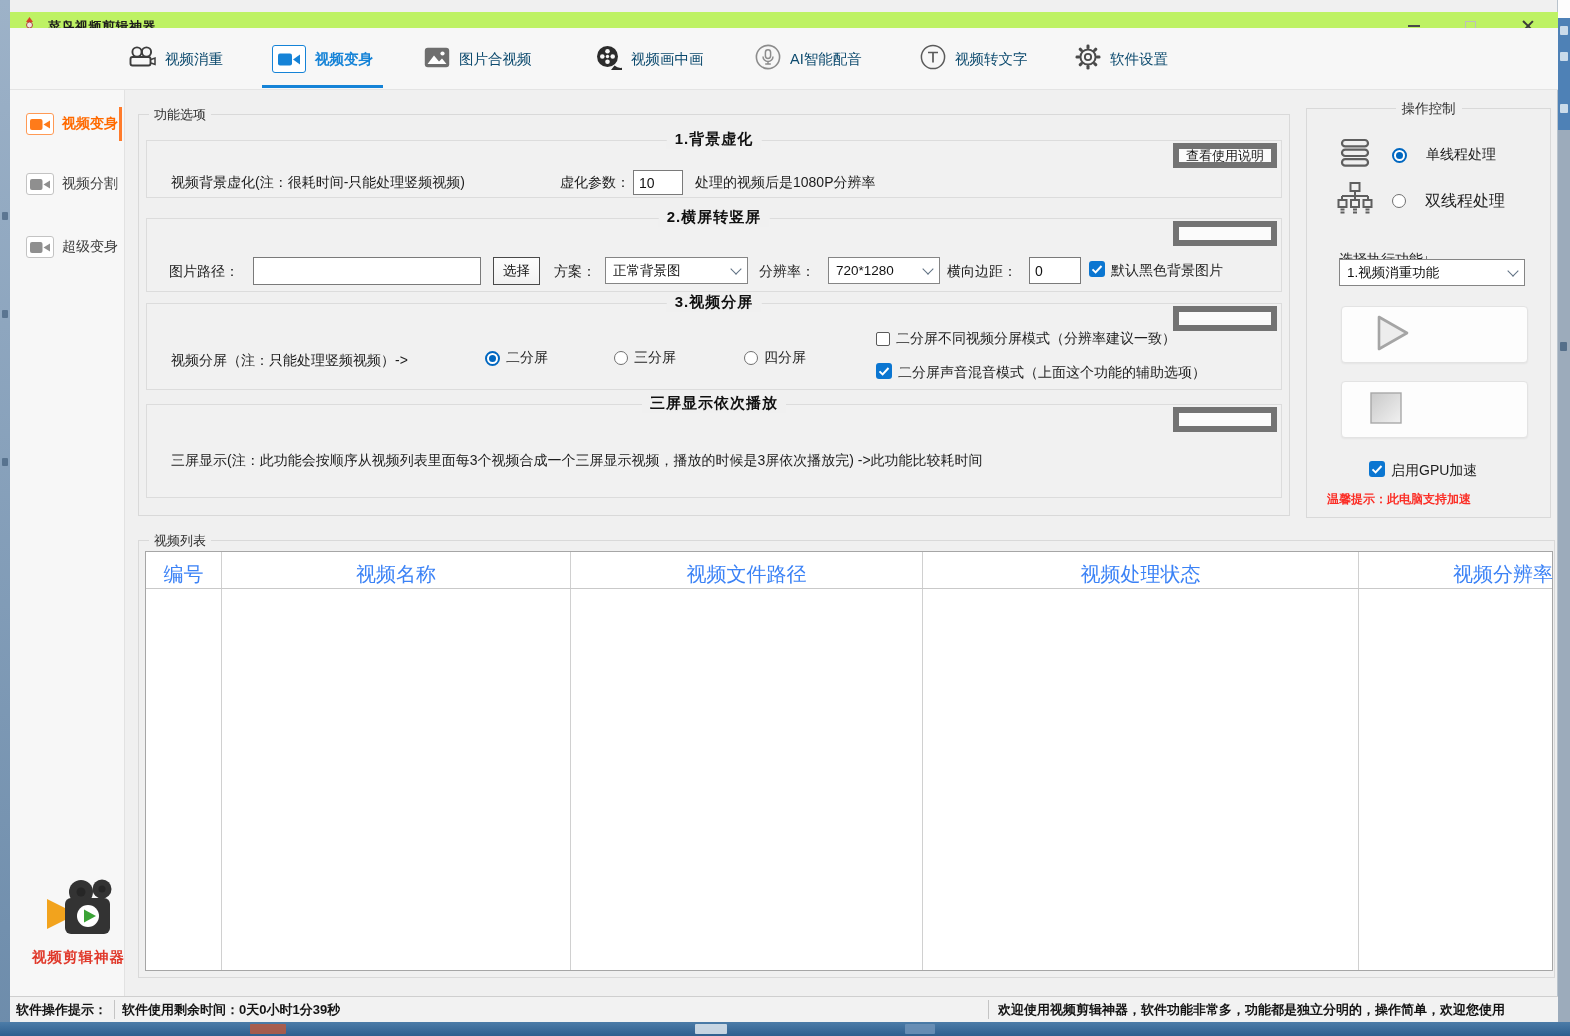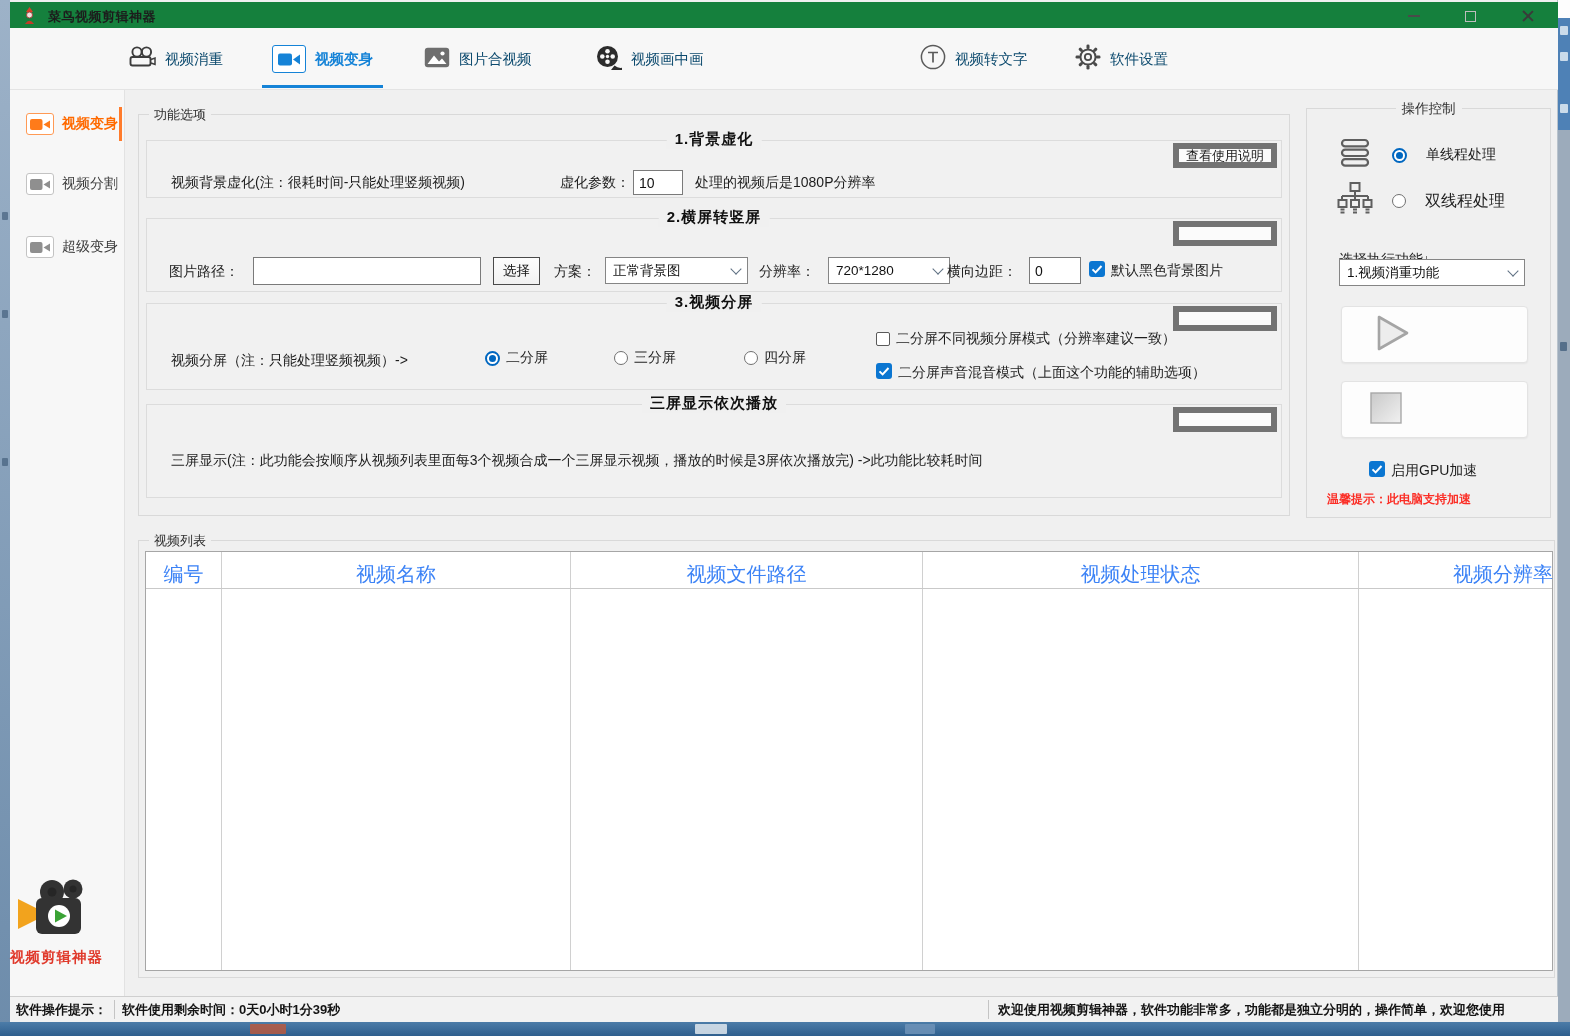--- a/index.html
+++ b/index.html
@@ -10,21 +10,21 @@
   
   .edge-left{left:0;top:0;width:10px;height:1036px;background:linear-gradient(180deg,#9db2c8,#6d8cab);}
   .edge-mark{width:6px;height:8px;background:#3f5a78;opacity:.65;border-radius:1px;}
   .edge-right{left:1558px;top:0;width:12px;height:1036px;background:#9cabbb;}
   .er-white{left:0;top:0;width:12px;height:18px;background:#fdfdfd;}
   .er-blue{left:0;top:18px;width:12px;height:112px;background:#4e81b6;}
   .er-frag{width:8px;height:9px;background:#d8e4f0;opacity:.9;border-radius:1px;}
   .er-frag2{width:7px;height:9px;background:#44607e;opacity:.8;border-radius:1px;}
   
   .window{left:10px;top:0;width:1548px;height:1022px;background:#f0f0f0;border-right:1px solid #b9c3cc;box-sizing:border-box;}
-  .titlebar{left:10px;top:2px;width:1548px;height:28px;background:#15803d;}
+  .titlebar{left:10px;top:12px;width:1548px;height:28px;background:#bef264;}
   .title-text{left:38px;top:6px;font-size:13px;color:#1c1c1c;font-weight:600;letter-spacing:.5px;white-space:nowrap;}
   .wc{position:absolute;top:0;width:46px;height:28px;display:flex;align-items:center;justify-content:center;cursor:default;}
   .glyph-min{width:12px;border-top:2px solid #4a4a4a;}
   .glyph-max{width:11px;height:11px;border:1.3px solid #bdbdbd;box-sizing:border-box;}
   .glyph-close{position:relative;width:14px;height:14px;}
   .glyph-close::before,.glyph-close::after{content:"";position:absolute;left:6.3px;top:0;width:1.7px;height:14px;background:#3a3a3a;}
   .glyph-close::before{transform:rotate(45deg);} .glyph-close::after{transform:rotate(-45deg);}
   
   .tabbar{left:10px;top:28px;width:1548px;height:62px;background:#f7f7f7;border-bottom:1px solid #e4e4e4;box-sizing:border-box;}
   .tab{position:absolute;top:0;height:62px;display:flex;align-items:center;gap:9px;}
@@ -33,21 +33,21 @@
   .tab.active::after{content:"";position:absolute;left:-10px;right:-10px;bottom:2px;height:3px;background:#1583d7;}
   .tab-iconbox{width:32px;height:26px;background:#fff;border:1px solid #1583d7;border-radius:3px;display:flex;align-items:center;justify-content:center;}
   
   .sidebar{left:10px;top:90px;width:115px;height:932px;background:#f7f7f7;border-right:1px solid #e2e2e2;box-sizing:border-box;}
   .side-item{position:absolute;left:0;width:112px;height:34px;display:flex;align-items:center;gap:8px;padding-left:16px;box-sizing:border-box;}
   .side-item .side-label{font-size:14px;color:#3a3a3a;white-space:nowrap;}
   .side-item.active{border-right:3px solid #ff7b2b;}
   .side-item.active .side-label{color:#ff6a00;font-weight:bold;}
   .side-iconbox{width:26px;height:20px;background:#fff;border:1px solid #c3c3c3;border-radius:3px;display:flex;align-items:center;justify-content:center;flex:none;}
   .side-item.active .side-iconbox{border-color:#ff9a55;}
-  .side-logo{position:absolute;left:0;top:788px;width:115px;text-align:left;}
+  .side-logo{position:absolute;left:0;top:788px;width:115px;text-align:right;}
   .side-logo-label{margin-top:4px;font-size:14.5px;font-weight:bold;color:#e0392b;letter-spacing:1px;}
   
   .grp{position:absolute;border:1px solid #d9d9d9;box-sizing:border-box;}
   .grp-legend{position:absolute;top:-9px;left:10px;background:#f0f0f0;padding:0 5px;font-size:13px;color:#2f2f2f;white-space:nowrap;}
   .grp-legend-center{position:absolute;top:-9px;left:50%;transform:translateX(-50%);background:#f0f0f0;padding:0 6px;font-size:13.5px;color:#2f2f2f;white-space:nowrap;}
   .sec{position:absolute;border:1px solid #dcdcdc;background:#f1f1f1;box-sizing:border-box;}
   .sec-title{position:absolute;top:-11px;left:50%;transform:translateX(-50%);font-weight:bold;font-size:15px;color:#101010;background:#f0f0f0;padding:0 8px;white-space:nowrap;letter-spacing:1px;}
   .help-btn{position:absolute;top:2px;right:4px;width:104px;height:25px;background:#fbfbfb;border:6px solid #737373;font-size:13px;color:#1a1a1a;display:flex;align-items:center;justify-content:center;box-sizing:border-box;white-space:nowrap;}
   .lbl{position:absolute;font-size:14px;color:#1d1d1d;white-space:nowrap;}
   .tin{position:absolute;background:#fff;border:1px solid #7a7a7a;font-family:"Liberation Sans","DejaVu Sans",sans-serif;font-size:14px;color:#111;padding:0 5px;box-sizing:border-box;outline:none;}
@@ -155,20 +155,30 @@
         <circle cx="11.5" cy="6.3" r="2.3" fill="#f7f7f7"></circle>
         <circle cx="6.3" cy="11.5" r="2.3" fill="#f7f7f7"></circle>
         <circle cx="16.7" cy="11.5" r="2.3" fill="#f7f7f7"></circle>
         <circle cx="11.5" cy="16.7" r="2.3" fill="#f7f7f7"></circle>
         <circle cx="11.5" cy="11.5" r="1.7" fill="#f7f7f7"></circle>
         <path d="M18.5 20.5 Q22 23.5 26 22.8 V25 H15 Z" fill="#2c2c2c"></path>
       </svg>
     </span>
     <span class="tab-label">视频画中画</span>
   </div>
+  <div class="tab" style="left:745px;">
+    <span>
+      <svg width="26" height="26" viewBox="0 0 26 26">
+        <circle cx="13" cy="13" r="11.6" fill="none" stroke="#8c8c8c" stroke-width="1.6"></circle>
+        <rect x="10.4" y="5.8" width="5.2" height="8.6" rx="2.6" fill="none" stroke="#8c8c8c" stroke-width="1.5"></rect>
+        <path d="M8 12.5 a5 5 0 0 0 10 0 M13 17.5 v2.6 M10.2 20.1 h5.6" fill="none" stroke="#8c8c8c" stroke-width="1.5"></path>
+      </svg>
+    </span>
+    <span class="tab-label">AI智能配音</span>
+  </div>
   <div class="tab" style="left:910px;">
     <span>
       <svg width="26" height="26" viewBox="0 0 26 26">
         <circle cx="13" cy="13" r="11.6" fill="none" stroke="#5a5a5a" stroke-width="1.5"></circle>
         <path d="M8 8.5 h10 M13 8.5 v10" fill="none" stroke="#5a5a5a" stroke-width="1.7"></path>
       </svg>
     </span>
     <span class="tab-label">视频转文字</span>
   </div>
   <div class="tab" style="left:1065px;">
@@ -255,21 +265,21 @@
   <button class="help-btn"></button>
   <span class="lbl" style="left:22px;top:44px;">图片路径：</span>
   <input class="tin" style="left: 106px; top: 38px; width: 228px; height: 28px;" value="">
   <button class="btn" style="left:346px;top:38px;width:47px;height:28px;">选择</button>
   <span class="lbl" style="left:407px;top:44px;">方案：</span>
   <div class="sel" style="left:458px;top:38px;width:143px;height:27px;">
     <span>正常背景图</span>
     <span class="chev"></span>
   </div>
   <span class="lbl" style="left:612px;top:44px;">分辨率：</span>
-  <div class="sel" style="left:681px;top:38px;width:122px;height:27px;">
+  <div class="sel" style="left:681px;top:38px;width:112px;height:27px;">
     <span>720*1280</span>
     <span class="chev"></span>
   </div>
   <span class="lbl" style="left:800px;top:44px;">横向边距：</span>
   <input class="tin" style="left: 882px; top: 38px; width: 52px; height: 27px;" value="0">
   <div class="cbx" style="left:942px;top:42px;">
     <span>
       <svg width="16" height="16" viewBox="0 0 16 16">
           <rect width="16" height="16" rx="3" fill="#0b76d1"></rect>
           <path d="M3.5 8.4 L6.6 11.4 L12.5 5" stroke="#fff" stroke-width="2" fill="none"></path>

